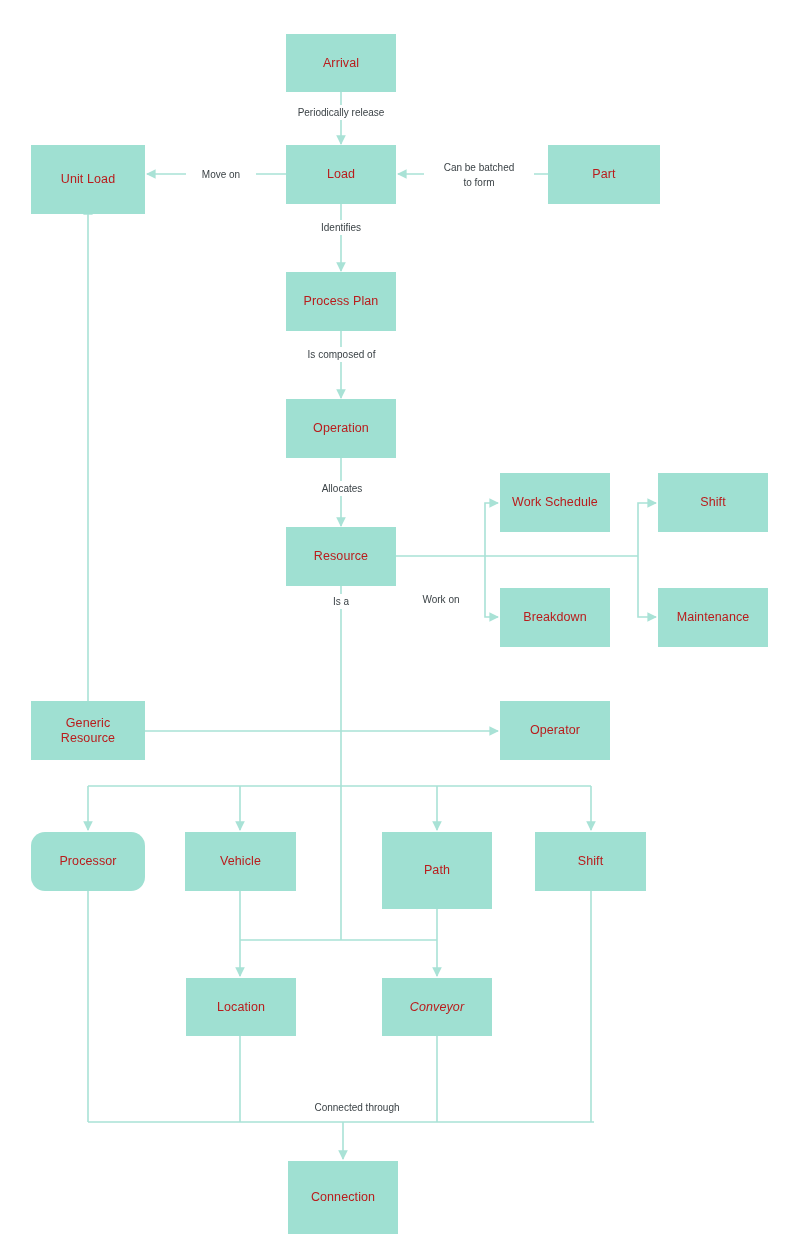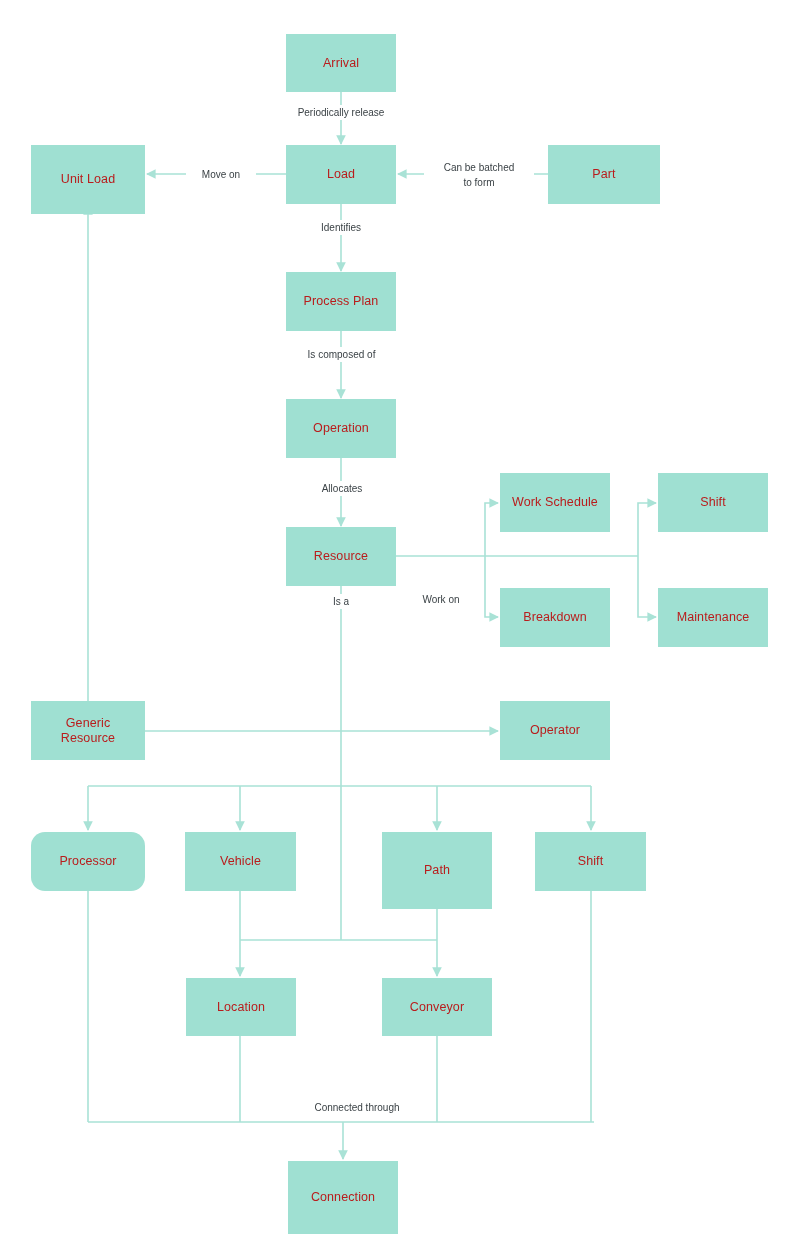--- a/index.html
+++ b/index.html
@@ -145,21 +145,21 @@
   <div class="node" style="left:31px;top:832px;width:114px;height:59px;border-radius:14px;">Processor</div>
 
   <div class="node" style="left:185px;top:832px;width:111px;height:59px;">Vehicle</div>
 
   <div class="node" style="left:382px;top:832px;width:110px;height:77px;">Path</div>
 
   <div class="node" style="left:535px;top:832px;width:111px;height:59px;">Shift</div>
 
   <div class="node" style="left:186px;top:978px;width:110px;height:58px;">Location</div>
 
-  <div class="node" style="left:382px;top:978px;width:110px;height:58px;">Conveyor</div>
+  <div class="node" style="left:382px;top:978px;width:110px;height:58px;font-style:italic;">Conveyor</div>
 
   <div class="node" style="left:288px;top:1161px;width:110px;height:73px;">Connection</div>
 
   <div class="edge-label" style="left:276px;top:105px;width:130px;">Periodically release</div>
 
   <div class="edge-label" style="left:186px;top:167px;width:70px;">Move on</div>
 
   <div class="edge-label" style="left:424px;top:160px;width:110px;">Can be batched
 to form</div>
 

